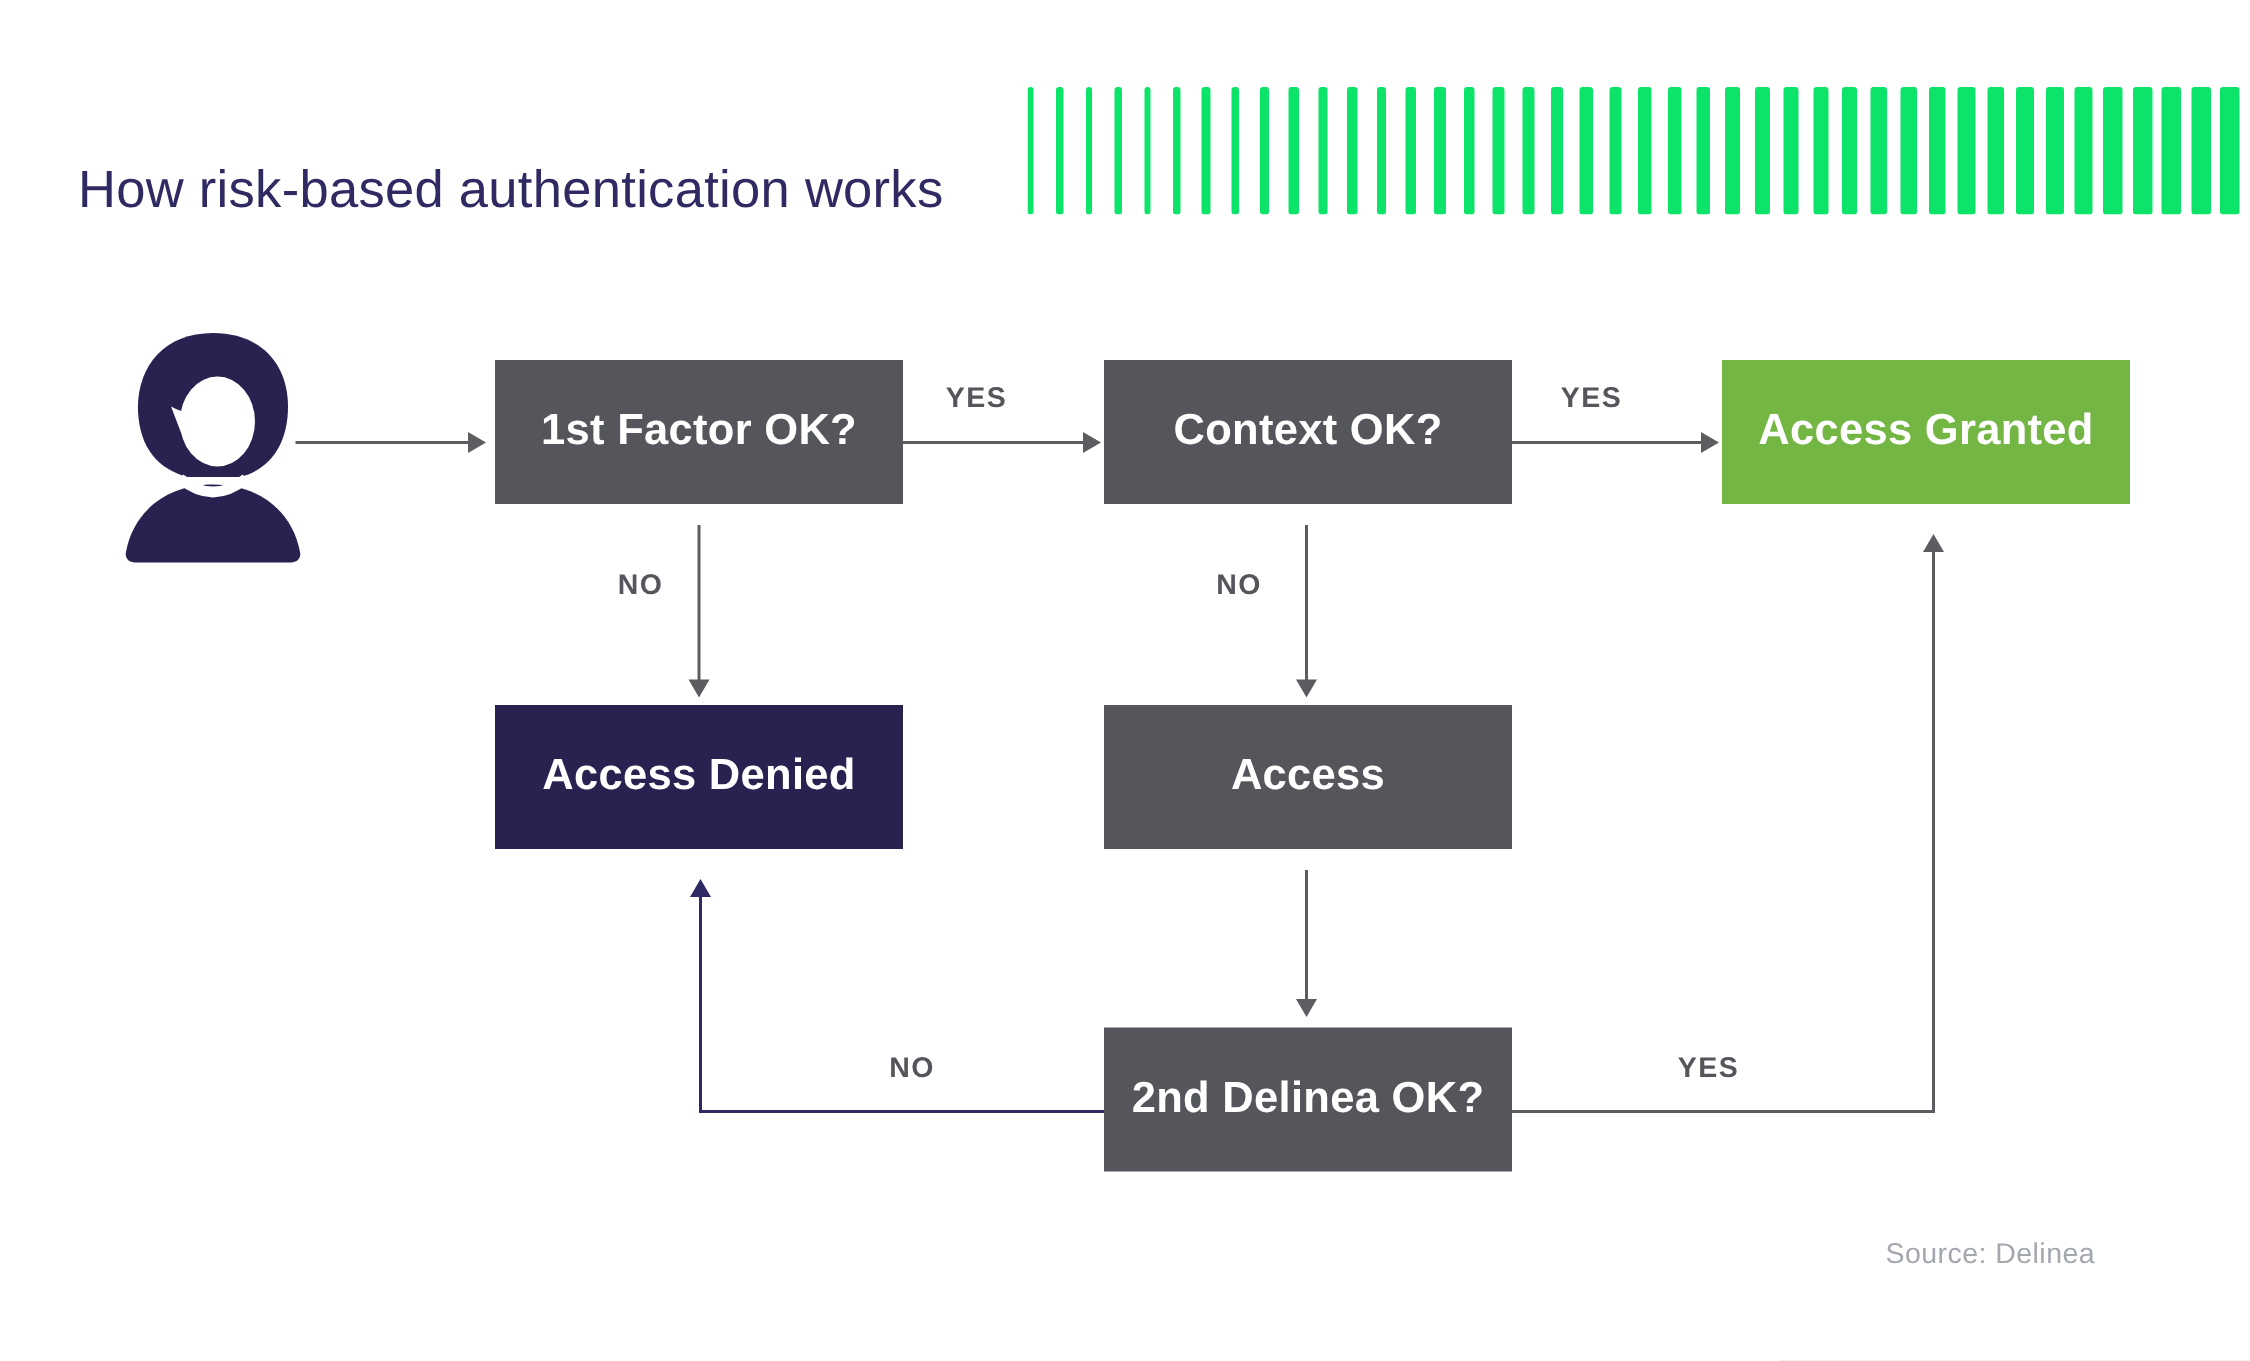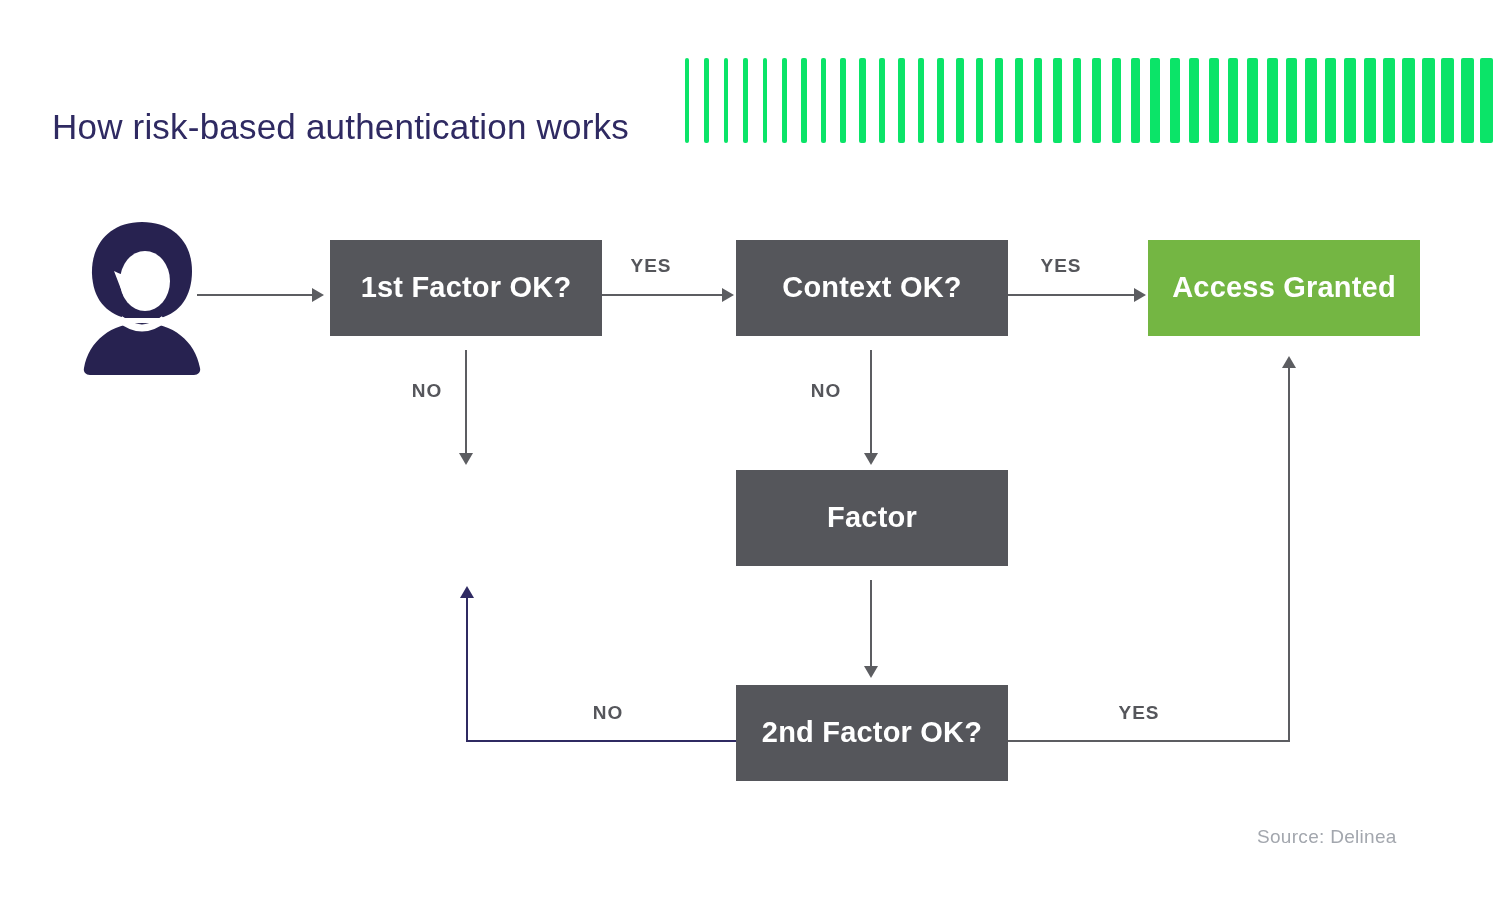--- a/index.html
+++ b/index.html
@@ -135,25 +135,28 @@
 
   <div class="node gray" style="left:330px;top:240px;">
     <span>1st Factor OK?</span>
   </div>
   <div class="node green" style="left:1148px;top:240px;">
     <span>Access Granted</span>
   </div>
   <div class="node gray" style="left:736px;top:240px;">
     <span>Context OK?</span>
   </div>
+  <div class="node navy" style="left:330px;top:470px;">
+    <span>Access Denied</span>
+  </div>
   <div class="node gray" style="left:736px;top:470px;">
-    <span>Factor</span>
+    <span>Access</span>
   </div>
   <div class="node gray" style="left:736px;top:685px;">
-    <span>2nd Factor OK?</span>
+    <span>2nd Delinea OK?</span>
   </div>
 
   <div class="hline" style="left:197px;top:294px;width:116px;"></div>
   <div class="ah ah-right" style="left:312px;top:288px;"></div>
 
   <div class="hline" style="left:602px;top:294px;width:121px;"></div>
   <div class="ah ah-right" style="left:722px;top:288px;"></div>
   <div class="edge-label" style="left:651px;top:255px;">YES</div>
 
   <div class="hline" style="left:1008px;top:294px;width:127px;"></div>

